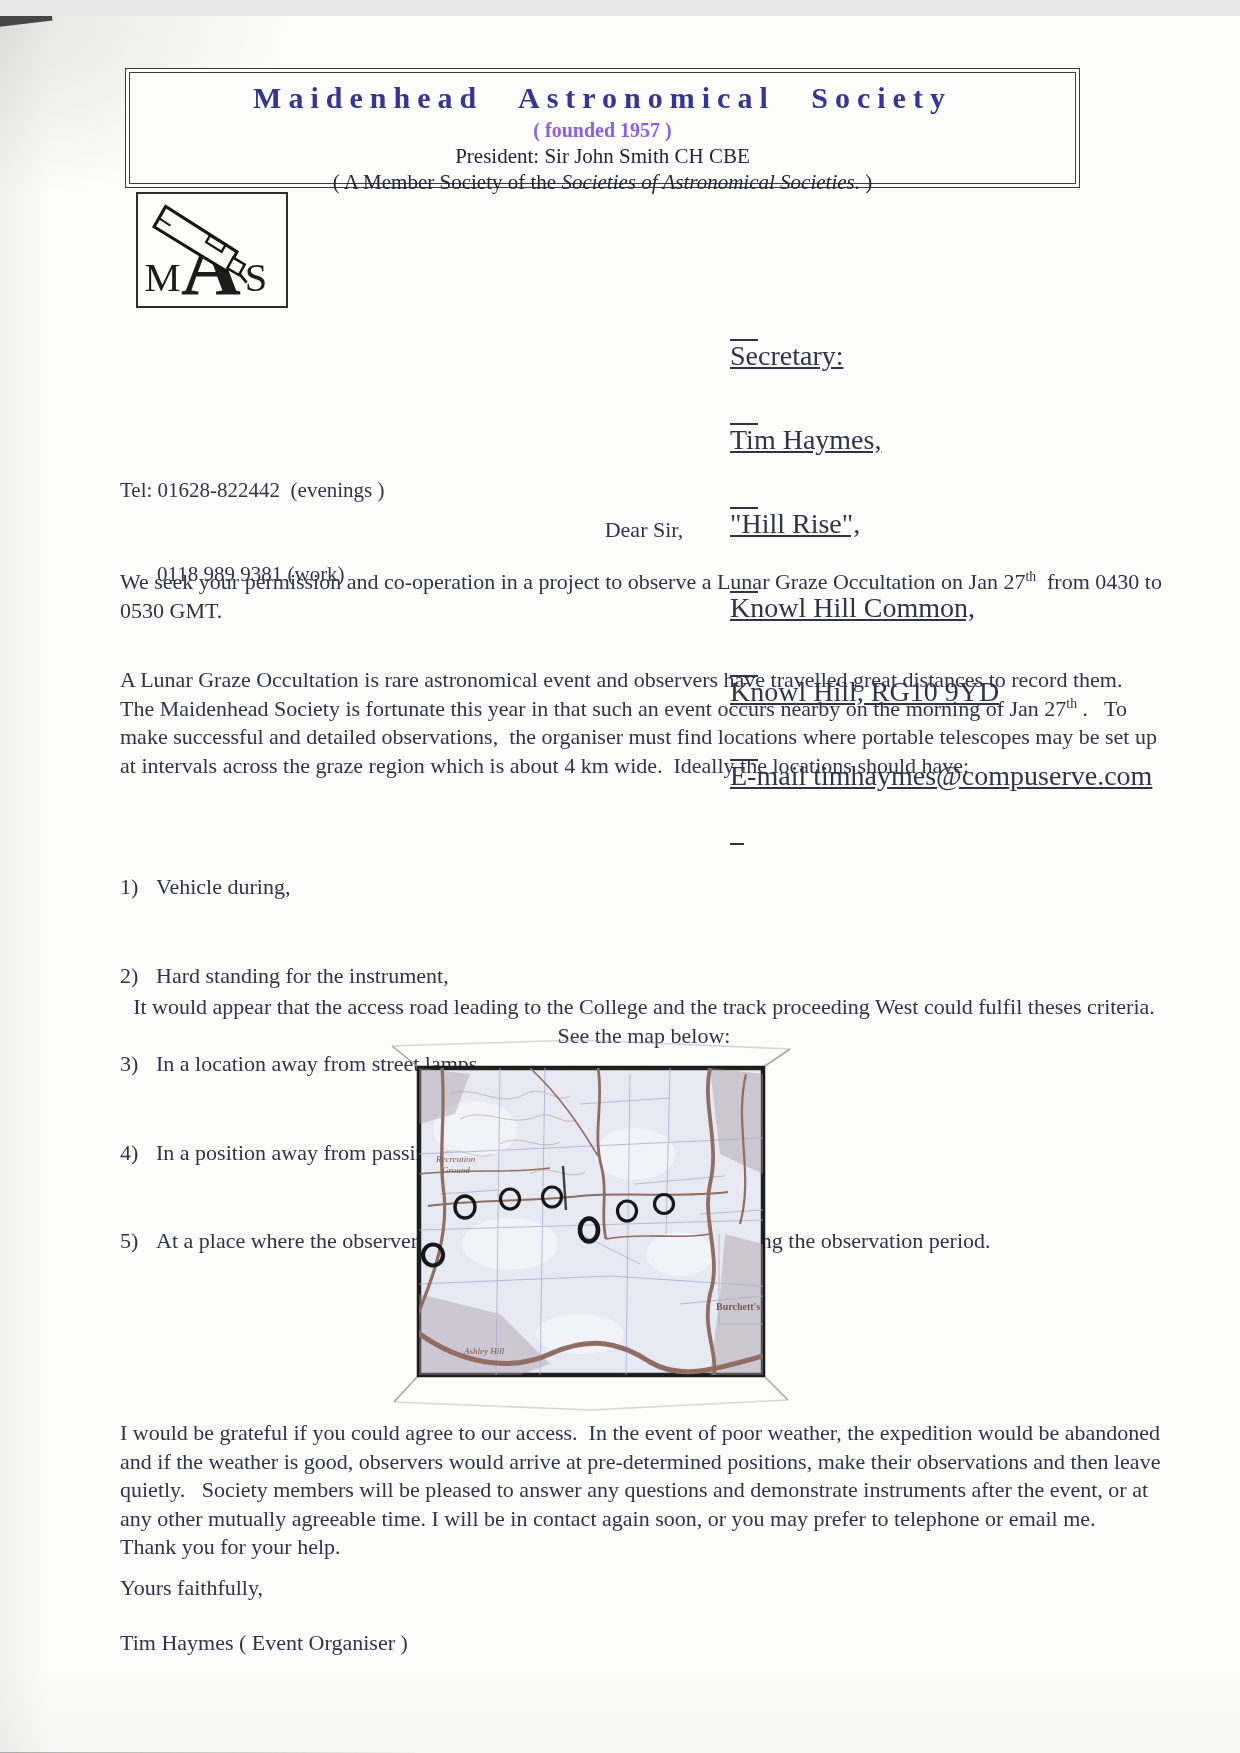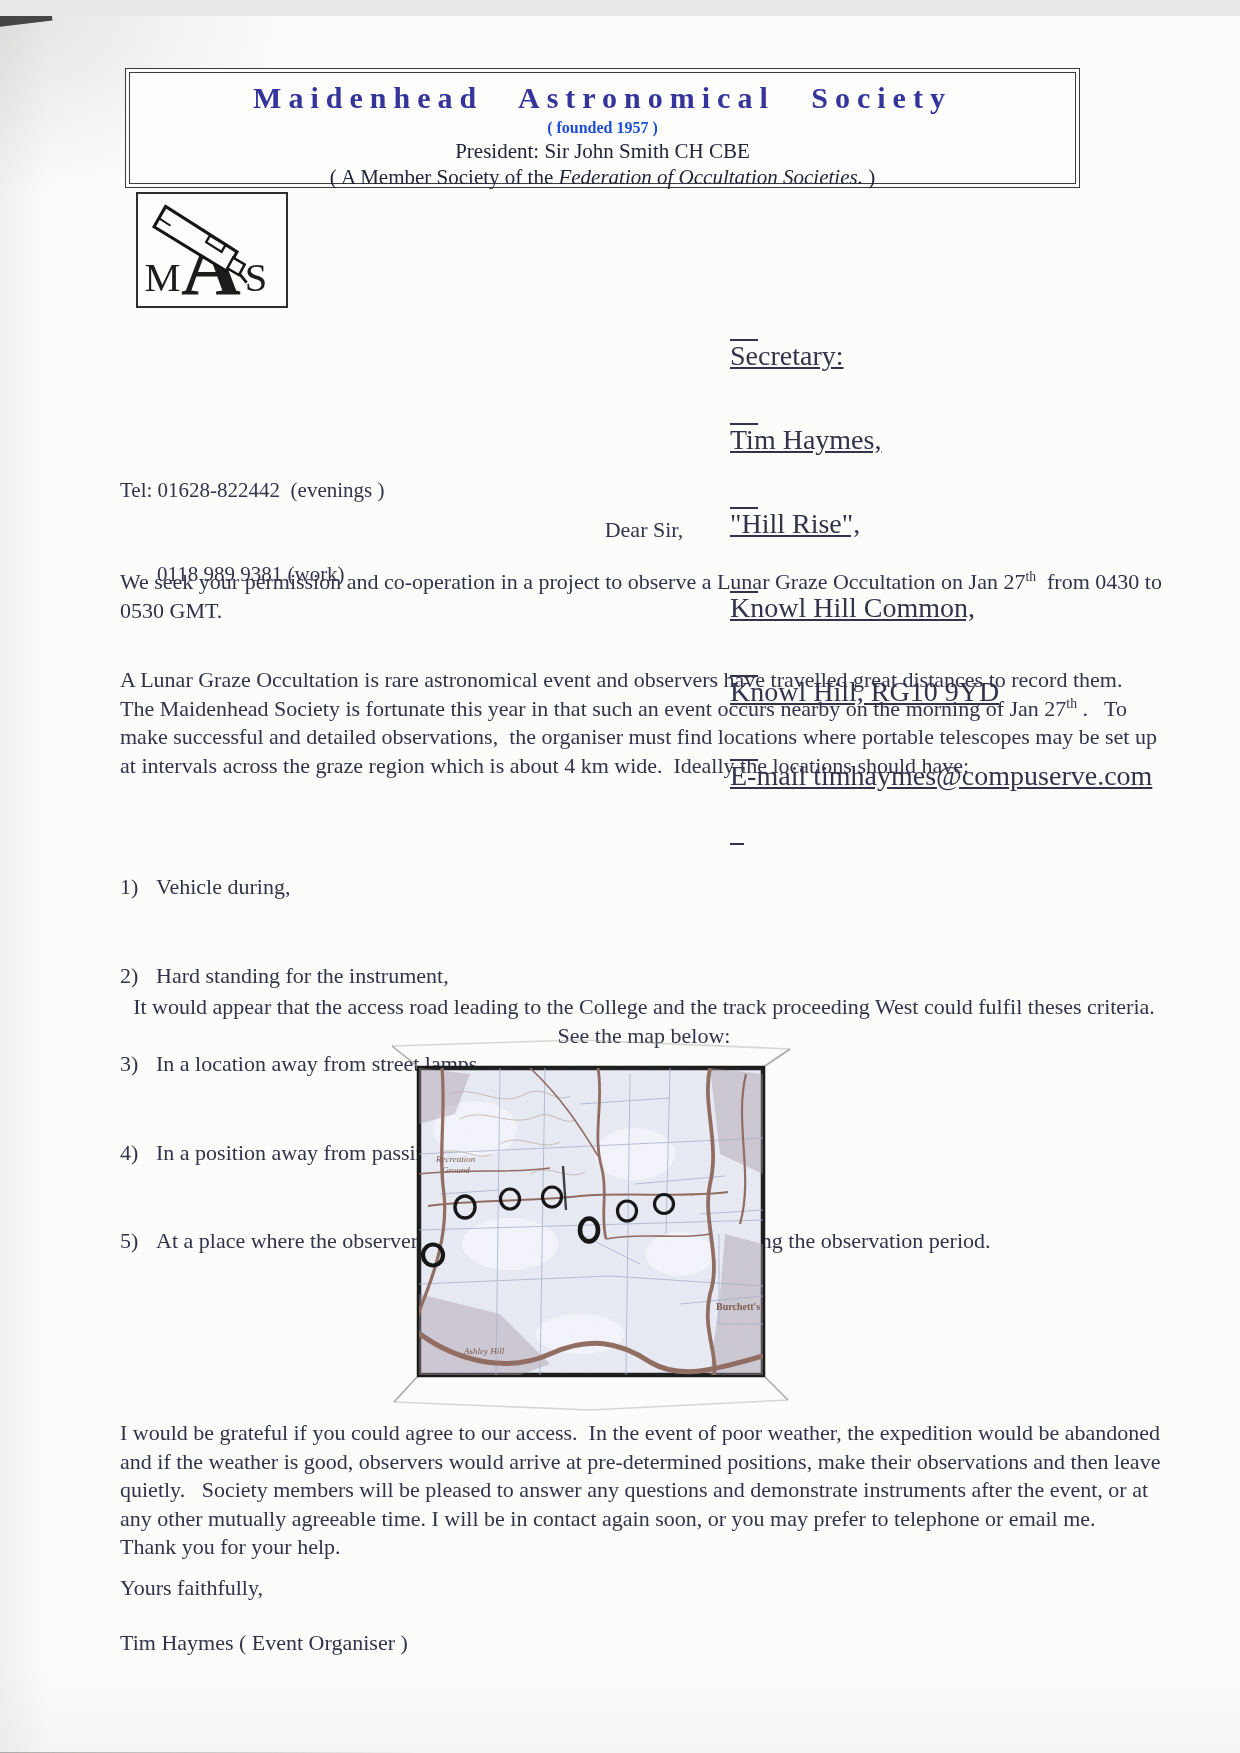--- a/index.html
+++ b/index.html
@@ -30,21 +30,21 @@
     box-shadow: inset 0 0 0 3px #fcfcfa, inset 0 0 0 4px #3c3c3c;
     text-align:center;
     background:#fdfdfb;
   }
   .header-title{
     margin-top:12px;
     font-size:30px;font-weight:bold;
     letter-spacing:7px;word-spacing:22px;
     color:#34349b;
   }
-  .header-founded{font-size:16px;font-weight:bold;color:#1d4ed8;margin-top:4px;}
+  .header-founded{font-size:20px;font-weight:bold;color:#8b5cf6;margin-top:4px;}
   .header-president{font-size:21px;color:#24243a;margin-top:2px;}
   .header-membership{font-size:21px;color:#24243a;margin-top:1px;}
   .header-membership .it{font-style:italic;}
   
   .logo-box{
     position:absolute;left:136px;top:176px;width:148px;height:112px;
     border:2px solid #2e2e2e;background:#fdfdfb;
   }
   
   .secretary-block{
@@ -90,21 +90,21 @@
 
 <div class="page">
 
   <div class="scan-shade"></div>
   <div class="corner-nick"></div>
 
   <div class="header-box">
     <div class="header-title">Maidenhead Astronomical Society</div>
     <div class="header-founded">( founded 1957 )</div>
     <div class="header-president">President: Sir John Smith CH CBE</div>
-    <div class="header-membership"><span>( A  Member Society of the </span><span class="it">Federation of Occultation Societies.</span><span> )</span></div>
+    <div class="header-membership"><span>( A  Member Society of the </span><span class="it">Societies of Astronomical Societies.</span><span> )</span></div>
   </div>
 
   <div class="logo-box">
     <svg width="144" height="108" viewBox="0 0 148 112">
       <text x="6" y="101" font-family="Liberation Serif, serif" font-size="42" fill="#1c1c1c">M</text>
       <text x="44" y="104" font-family="Liberation Serif, serif" font-size="86" font-weight="bold" fill="#1c1c1c">A</text>
       <text x="110" y="101" font-family="Liberation Serif, serif" font-size="42" fill="#1c1c1c">S</text>
 
       <polygon points="16,34 28,13 102,60 91,80" fill="#fdfdfb" stroke="#151515" stroke-width="3.2"></polygon>
       <line x1="21" y1="25" x2="33" y2="33" stroke="#151515" stroke-width="2"></line>

